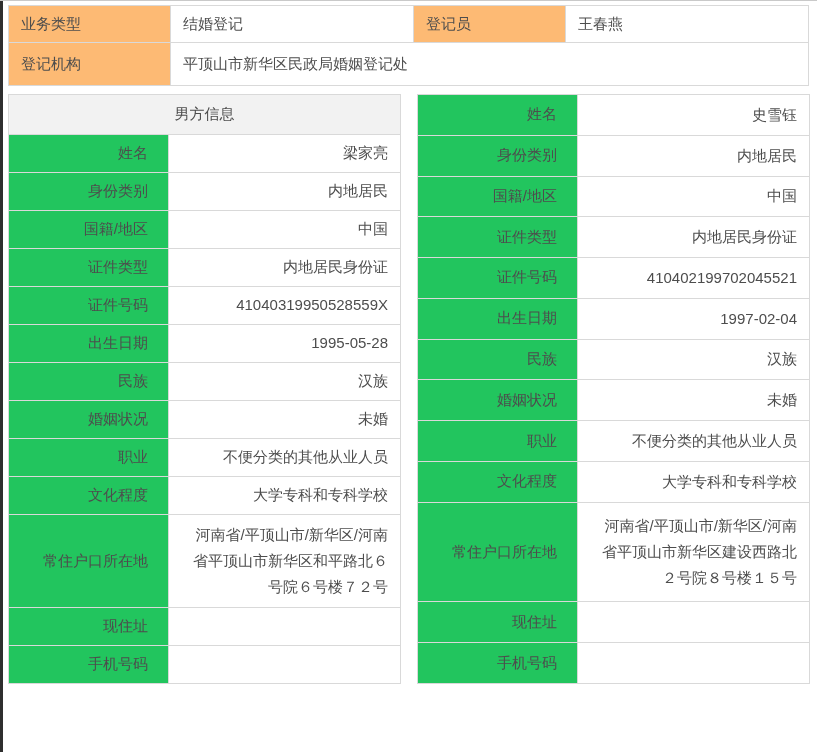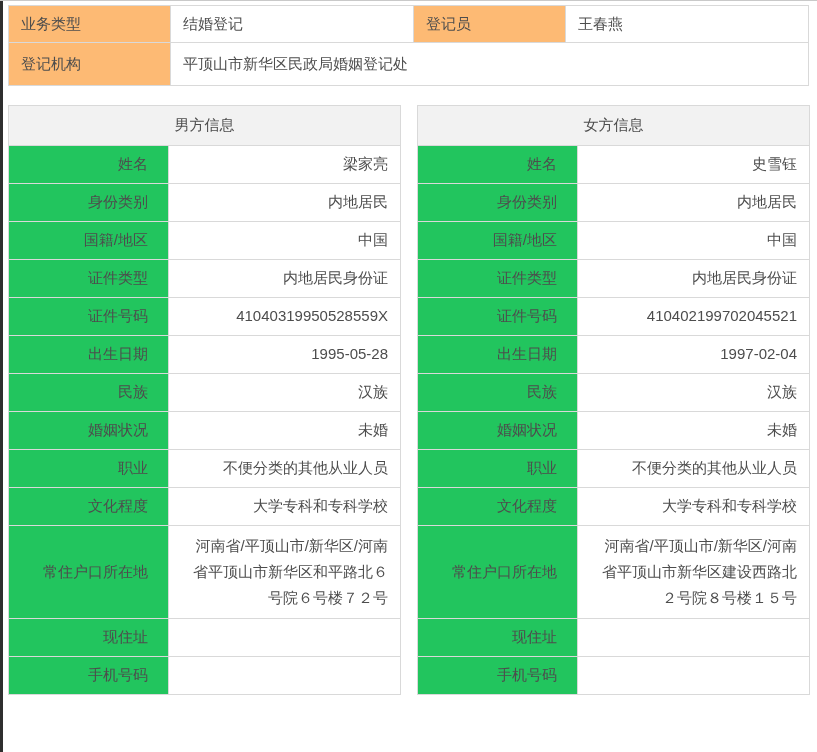--- a/index.html
+++ b/index.html
@@ -54,21 +54,21 @@
   .reg-table td.label-cell {
     background: #fdba74;
     text-align: left;
   }
   .reg-table td.value-cell {
     background: #ffffff;
     text-align: left;
   }
   
   .persons {
-    margin-top: 19px;
+    margin-top: 8px;
     display: flex;
     gap: 16px;
     border-radius: 15px;
   }
   .person-table {
     width: 392px;
   }
   .person-table th.title-cell {
     background: #f2f2f2;
     text-align: center;
@@ -181,23 +181,20 @@
       </tr>
     </tbody>
       </table>
 
     <table class="person-table">
       <colgroup>
           <col style="width:160px">
           <col style="width:232px">
         </colgroup>
       <tbody>
-          <tr>
-        <th class="title-cell" colspan="2">女方信息</th>
-      </tr>
       <tr class="field-row">
         <td class="label-cell">姓名</td>
         <td class="value-cell">史雪钰</td>
       </tr>
       <tr class="field-row">
         <td class="label-cell">身份类别</td>
         <td class="value-cell">内地居民</td>
       </tr>
       <tr class="field-row">
         <td class="label-cell">国籍/地区</td>

